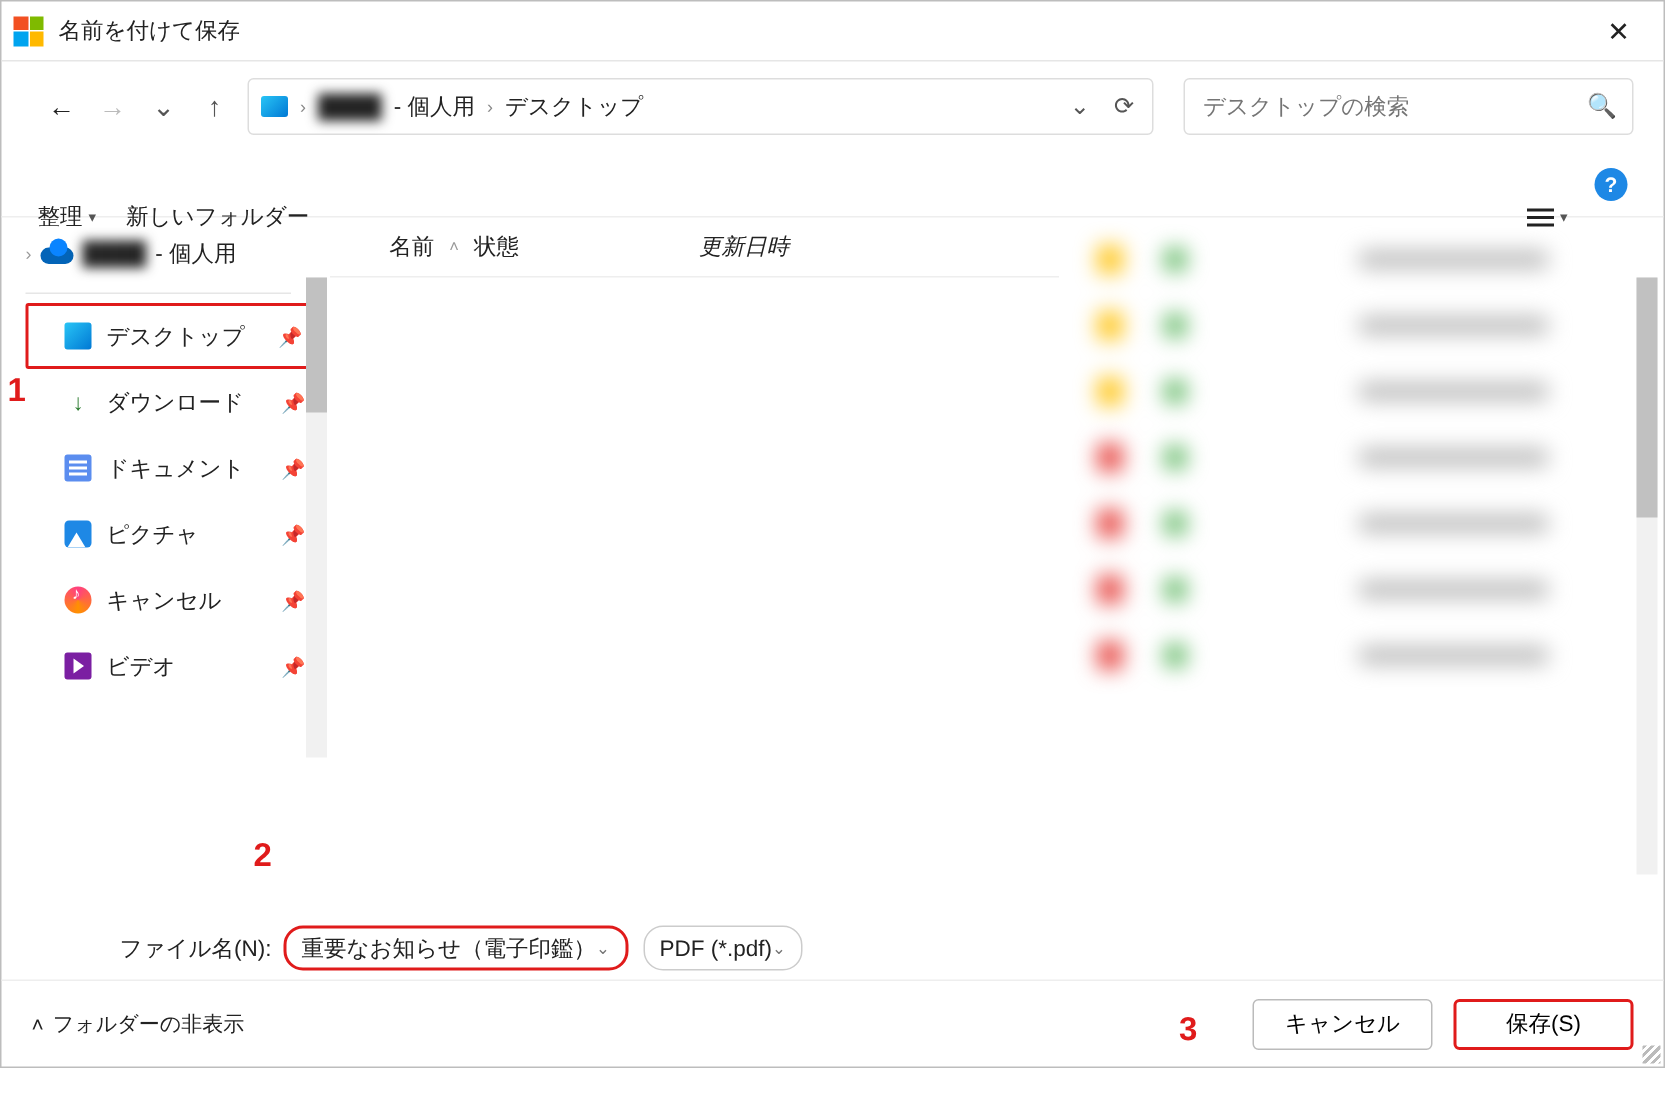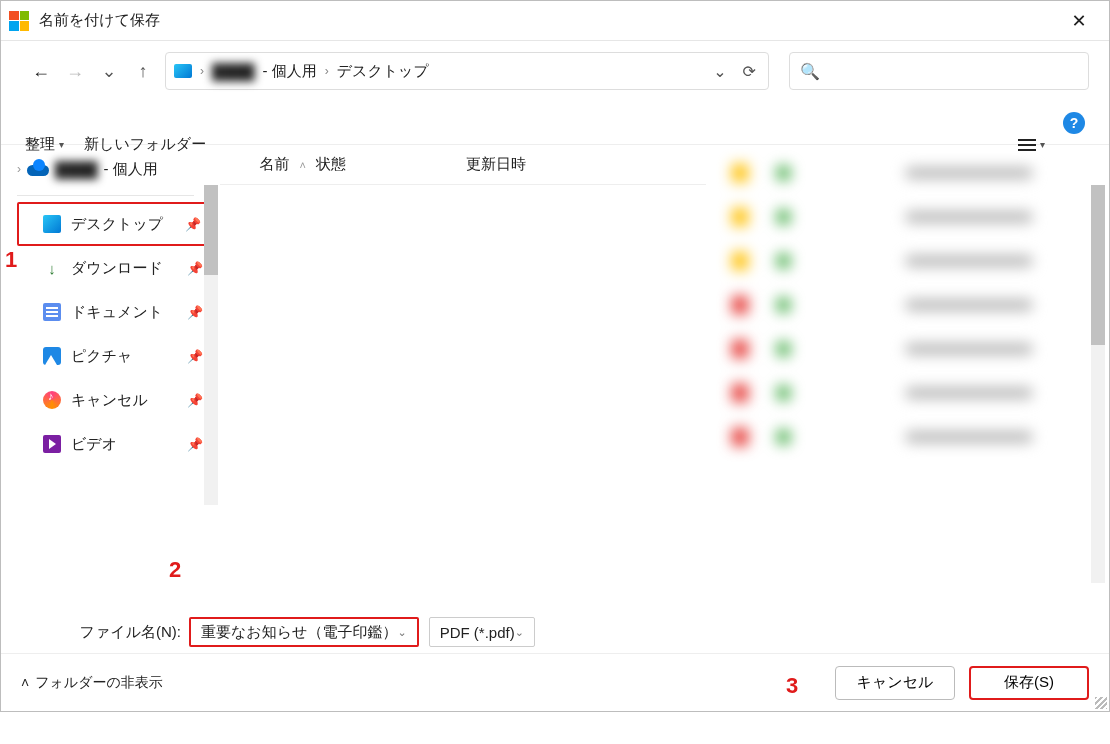--- a/index.html
+++ b/index.html
@@ -54,35 +54,35 @@
   .icn.music::after{content:"♪"; position:absolute; left:5px; top:-1px; font-size:11px; color:#fff;}
   .icn.video { background:#7b1fa2; border-radius:2px; position:relative; }
   .icn.video::after{content:""; position:absolute; left:6px; top:4px; width:0; height:0; border-left:7px solid #fff; border-top:5px solid transparent; border-bottom:5px solid transparent;}
   .tree-scroll { position:absolute; right:2px; top:40px; width:14px; height:320px; background:#f1f1f1; }
   .tree-scroll .thumb { width:14px; height:90px; background:#c1c1c1; }
   .listing { flex:1; position:relative; display:flex; flex-direction:row; border-left: none; }
   .col-head { height:40px; display:flex; align-items:center; padding:0 20px 0 40px; font-size:15px; color:#222; border-bottom:1px solid #eee; gap:10px; }
   .col-head .hname { flex:1; display:flex; align-items:center; gap:10px;}
   .col-head .hsort { color:#999; font-size:11px; }
   .col-head .hstate { width:140px; }
-  .col-head .hdate { width:220px; }
+  .col-head .hdate { width:220px;font-style:italic; }
   .file-rows { flex:1; overflow:hidden; filter: blur(7px); padding:6px 20px 0 26px; }
   .frow { display:flex; align-items:center; height:44px; gap:14px; }
   .ficon { width:18px; height:18px; border-radius:2px; }
   .ficon.y{background:#ffc107;} .ficon.r{background:#e53935;}
   .fname { flex:1; height:14px; background:#777; border-radius:7px; }
   .fstate { width:16px; height:16px; border-radius:50%; background:#4caf50; margin-right:100px; }
   .fdate { width:140px; height:12px; background:#bbb; border-radius:6px; }
   .list-hscroll { height:16px; margin:2px 28px 6px 28px; background:#cfcfcf; border-radius:2px; }
   .list-scroll { position:absolute; right:4px; top:40px; width:14px; bottom:24px; background:#f1f1f1; }
   .list-scroll .thumb { width:14px; height:160px; background:#c1c1c1; }
   .fields { padding: 10px 16px 6px 70px; display:flex; gap:10px; }
   .field-row { display:flex; align-items:center; gap:8px; }
   .field-label { width:110px; text-align:right; font-size:15px; color:#222; }
-  .combo { flex:1; height:30px; border:1px solid #ccc; border-radius:2px; display:flex; align-items:center; padding:1px 10px; font-size:15px; color:#222; cursor:pointer; position:relative; }
+  .combo { flex:1; height:30px; border:1px solid #ccc; border-radius:13px; display:flex; align-items:center; padding:1px 10px; font-size:15px; color:#222; cursor:pointer; position:relative; }
   .combo .caret { margin-left:auto; color:#777; font-size:11px; }
   .combo.red-border { border:2px solid #e01b1b; }
   .footer { height:58px; border-top:1px solid #eee; display:flex; align-items:center; padding:0 20px; gap:14px; }
   .hide-fold { font-size:14px; color:#222; cursor:pointer; display:flex; align-items:center; gap:6px; }
   .footer .spacer { flex:1; }
   .btn { min-width:120px; height:34px; border:1px solid #bbb; background:#fff; border-radius:4px; font-size:15px; cursor:pointer; }
   .btn.save { border:2px solid #e01b1b; }
   .annot { position:absolute; color:#e01b1b; font-weight:bold; font-size:22px; pointer-events:none; }
   .annot.a1 { left:4px; top:246px; }
   .annot.a2 { left:168px; top:556px; }
@@ -117,20 +117,21 @@
       <span class="crumb sep">›</span>
       <span class="crumb blur">████</span>
       <span class="crumb"> - 個人用</span>
       <span class="crumb sep">›</span>
       <span class="crumb">デスクトップ</span>
       <span class="addr-spacer"></span>
       <span class="drop">⌄</span>
       <span class="refresh">⟳</span>
     </div>
     <div class="search">
+      <input placeholder="デスクトップの検索" style="">
       <span class="mag">🔍</span>
     </div>
   </div>
 
   <div class="toolbar">
     <div class="tb-btn">
       <span>整理</span>
       <span class="caret">▾</span>
     </div>
     <div class="tb-btn">新しいフォルダー</div>

